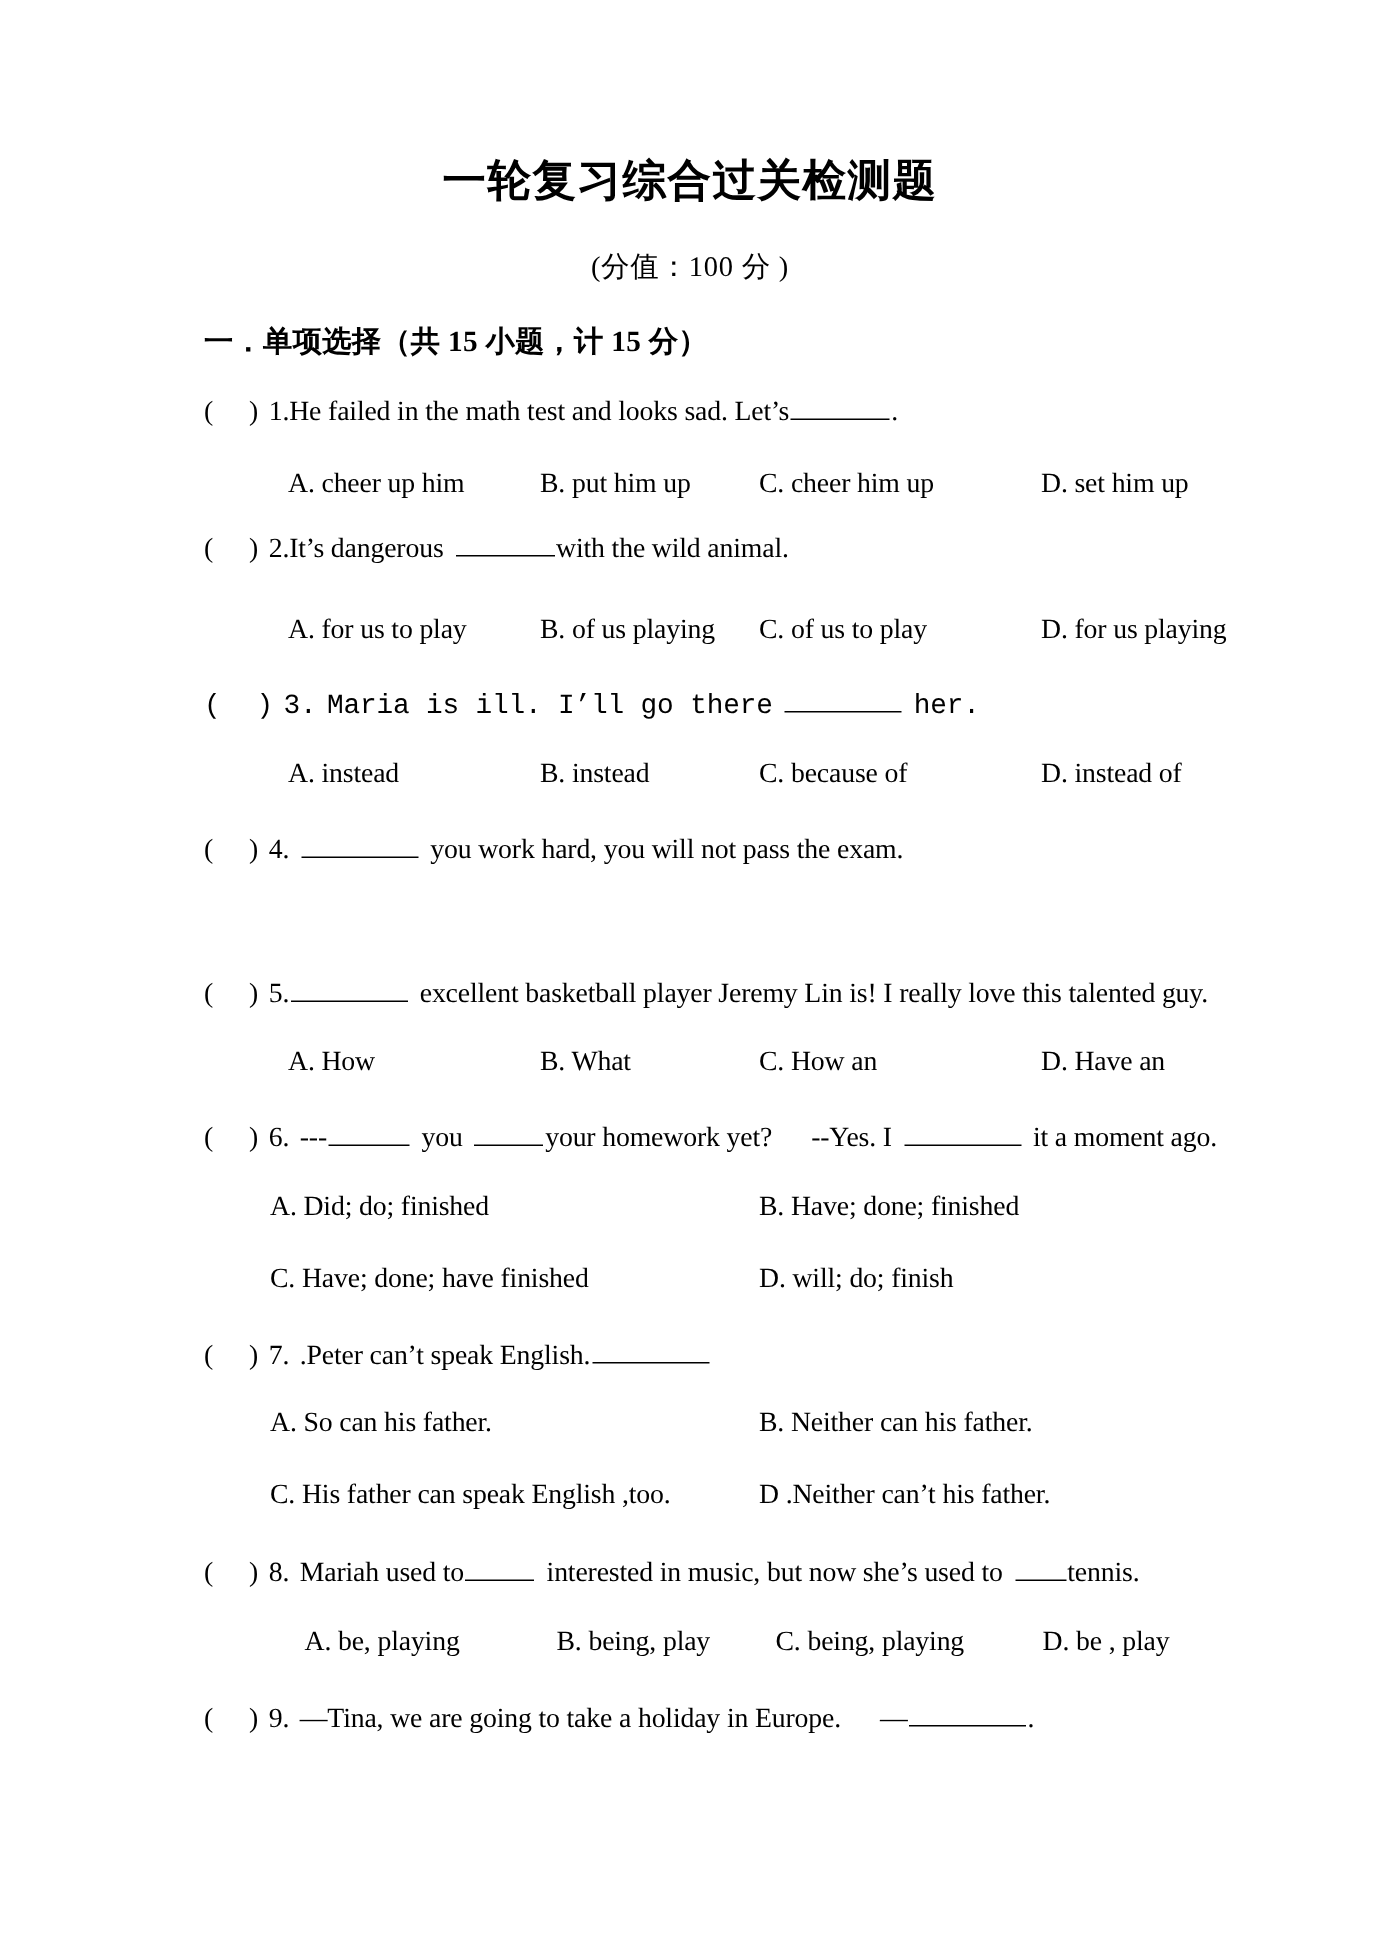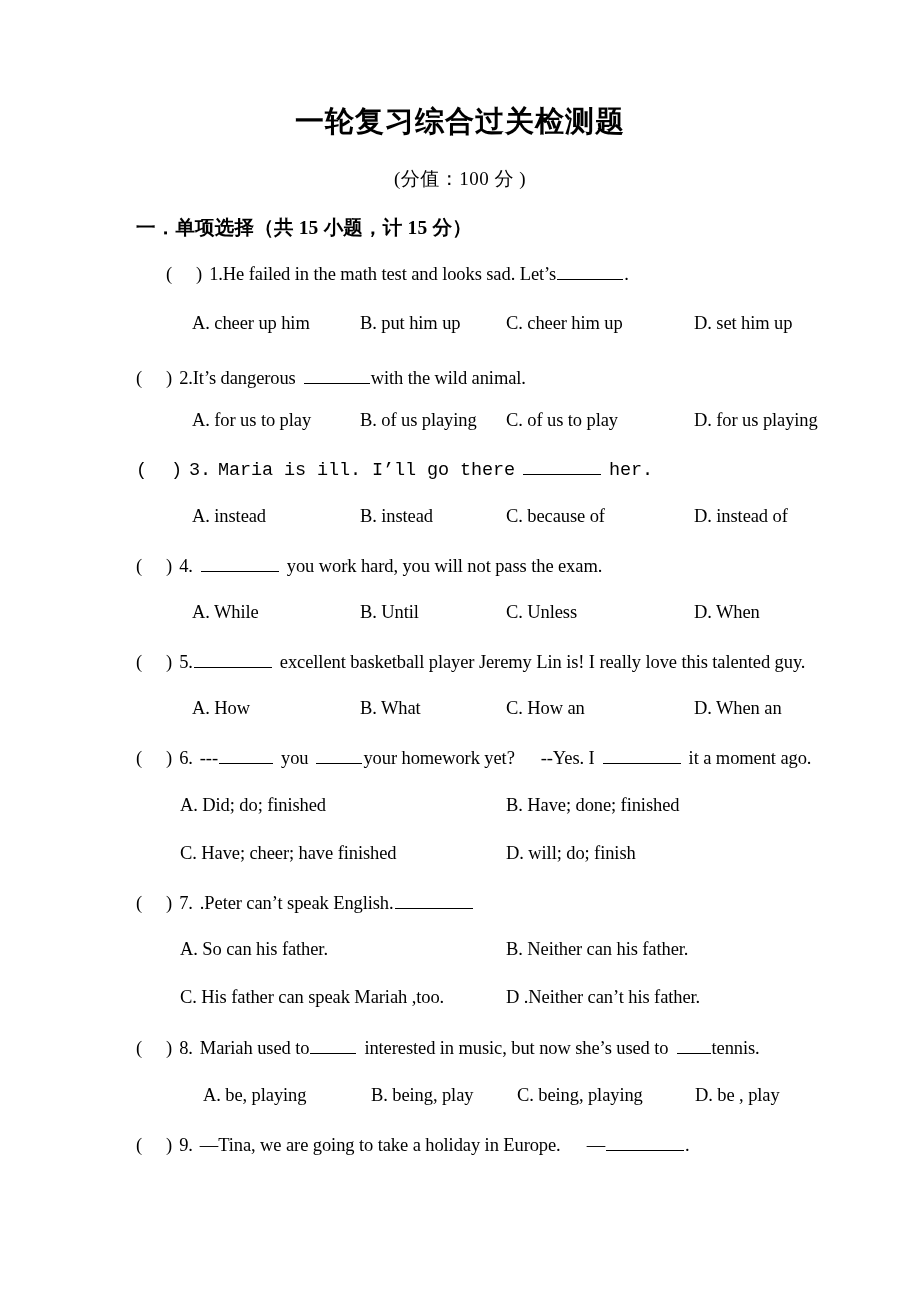--- a/index.html
+++ b/index.html
@@ -114,31 +114,31 @@
 <body>
 
 <div class="page">
 
   <div class="doc-title">一轮复习综合过关检测题</div>
 
   <div class="doc-subtitle">(分值：100 分    )</div>
 
   <div class="section-heading">一．单项选择（共 15 小题，计 15 分）</div>
 
-  <div class="q-stem" style="top:262px;margin-left:30px;">
+  <div class="q-stem" style="top:262px;">
     <span class="paren-open">(</span><span>)</span><span class="sp sp-sm"></span><span>1.</span><span>He failed in the math test and looks sad. Let’s</span><span class="blank bl-long"></span><span>.</span>
   </div>
   <div class="opt-row" style="top:313px;">
     <span class="opt c4a">A. cheer up him</span>
     <span class="opt c4b">B. put him up</span>
     <span class="opt c4c">C. cheer him up</span>
     <span class="opt c4d">D. set him up</span>
   </div>
 
-  <div class="q-stem" style="top:366px;">
+  <div class="q-stem" style="top:353px;">
     <span class="paren-open">(</span><span>)</span><span class="sp sp-sm"></span><span>2.</span><span>It’s dangerous</span><span class="sp sp-sm"></span><span class="blank bl-long"></span><span>with the wild animal.</span>
   </div>
   <div class="opt-row" style="top:410px;">
     <span class="opt c4a">A. for us to play</span>
     <span class="opt c4b">B. of us playing</span>
     <span class="opt c4c">C. of us to play</span>
     <span class="opt c4d">D. for us playing</span>
   </div>
 
   <div class="q-stem" style="top:457px;font-family:Liberation Mono, monospace;">
@@ -147,58 +147,52 @@
   <div class="opt-row" style="top:506px;">
     <span class="opt c4a">A. instead</span>
     <span class="opt c4b">B. instead</span>
     <span class="opt c4c">C. because of</span>
     <span class="opt c4d">D. instead of</span>
   </div>
 
   <div class="q-stem" style="top:554px;">
     <span class="paren-open">(</span><span>)</span><span class="sp sp-sm"></span><span>4.</span><span class="sp sp-sm"></span><span class="blank bl-xlong"></span><span class="sp sp-sm"></span><span>you work hard, you will not pass the exam.</span>
   </div>
-  <div class="opt-row" style="top:602px;">
-    <span class="opt c4a">A. While</span>
-    <span class="opt c4b">B. Until</span>
-    <span class="opt c4c">C. Unless</span>
-    <span class="opt c4d">D. When</span>
-  </div>
 
   <div class="q-stem" style="top:650px;">
     <span class="paren-open">(</span><span>)</span><span class="sp sp-sm"></span><span>5.</span><span class="blank bl-xlong"></span><span class="sp sp-sm"></span><span>excellent basketball player Jeremy Lin is! I really love this talented guy.</span>
   </div>
   <div class="opt-row" style="top:698px;">
     <span class="opt c4a">A. How</span>
     <span class="opt c4b">B. What</span>
     <span class="opt c4c">C. How an</span>
-    <span class="opt c4d">D. When an</span>
+    <span class="opt c4d">D. Have an</span>
   </div>
 
   <div class="q-stem" style="top:746px;">
     <span class="paren-open">(</span><span>)</span><span class="sp sp-sm"></span><span>6.</span><span class="sp sp-sm"></span><span>---</span><span class="blank bl-mid2"></span><span class="sp sp-sm"></span><span>you</span><span class="sp sp-sm"></span><span class="blank bl-mid"></span><span>your homework yet?</span><span class="sp sp-lg"></span><span>--Yes. I</span><span class="sp sp-sm"></span><span class="blank bl-xlong"></span><span class="sp sp-sm"></span><span>it a moment ago.</span>
   </div>
   <div class="opt-row" style="top:795px;">
     <span class="opt c2a">A. Did; do; finished</span>
     <span class="opt c2b">B. Have; done; finished</span>
   </div>
   <div class="opt-row" style="top:843px;">
-    <span class="opt c2a">C. Have; cheer; have finished</span>
+    <span class="opt c2a">C. Have; done; have finished</span>
     <span class="opt c2b">D. will; do; finish</span>
   </div>
 
   <div class="q-stem" style="top:891px;">
     <span class="paren-open">(</span><span>)</span><span class="sp sp-sm"></span><span>7.</span><span class="sp sp-sm"></span><span>.Peter can’t speak English.</span><span class="blank bl-xlong"></span>
   </div>
   <div class="opt-row" style="top:939px;">
     <span class="opt c2a">A. So can his father.</span>
     <span class="opt c2b">B. Neither can his father.</span>
   </div>
   <div class="opt-row" style="top:987px;">
-    <span class="opt c2a">C. His father can speak Mariah ,too.</span>
+    <span class="opt c2a">C. His father can speak English ,too.</span>
     <span class="opt c2b">D .Neither can’t his father.</span>
   </div>
 
   <div class="q-stem" style="top:1036px;">
     <span class="paren-open">(</span><span>)</span><span class="sp sp-sm"></span><span>8.</span><span class="sp sp-sm"></span><span>Mariah used to</span><span class="blank bl-mid"></span><span class="sp sp-sm"></span><span>interested in music, but now she’s used to</span><span class="sp sp-sm"></span><span class="blank bl-short"></span><span>tennis.</span>
   </div>
   <div class="opt-row" style="top:1085px;margin-left:11px;">
     <span class="opt c4a">A. be, playing</span>
     <span class="opt c4b">B. being, play</span>
     <span class="opt c4c">C. being, playing</span>

